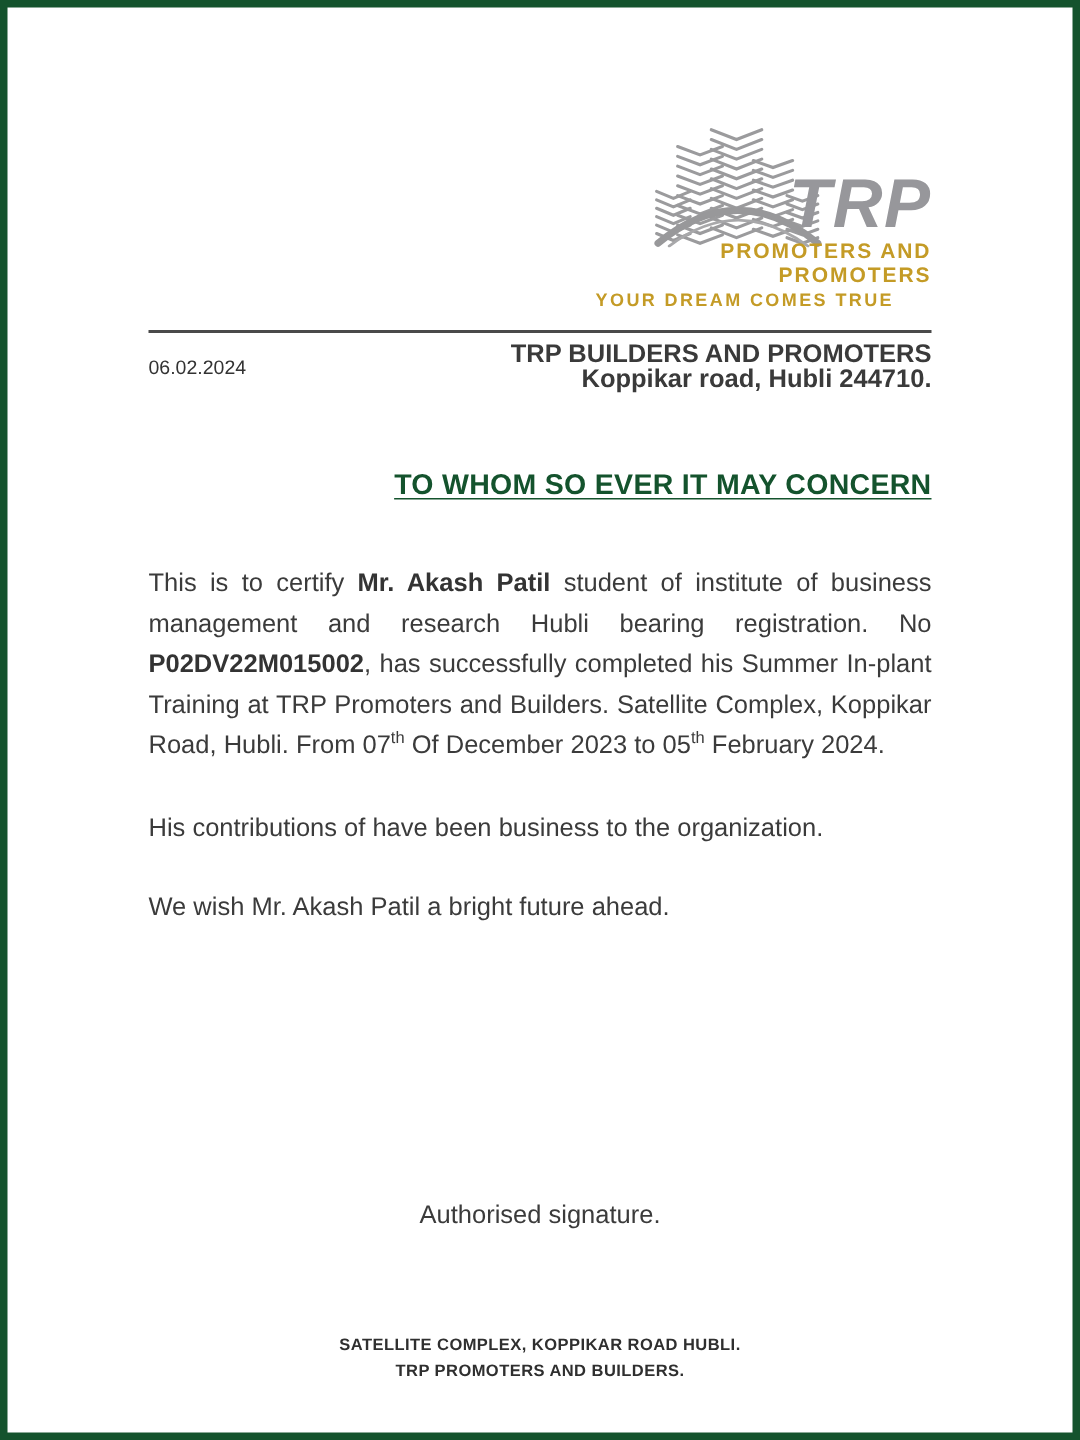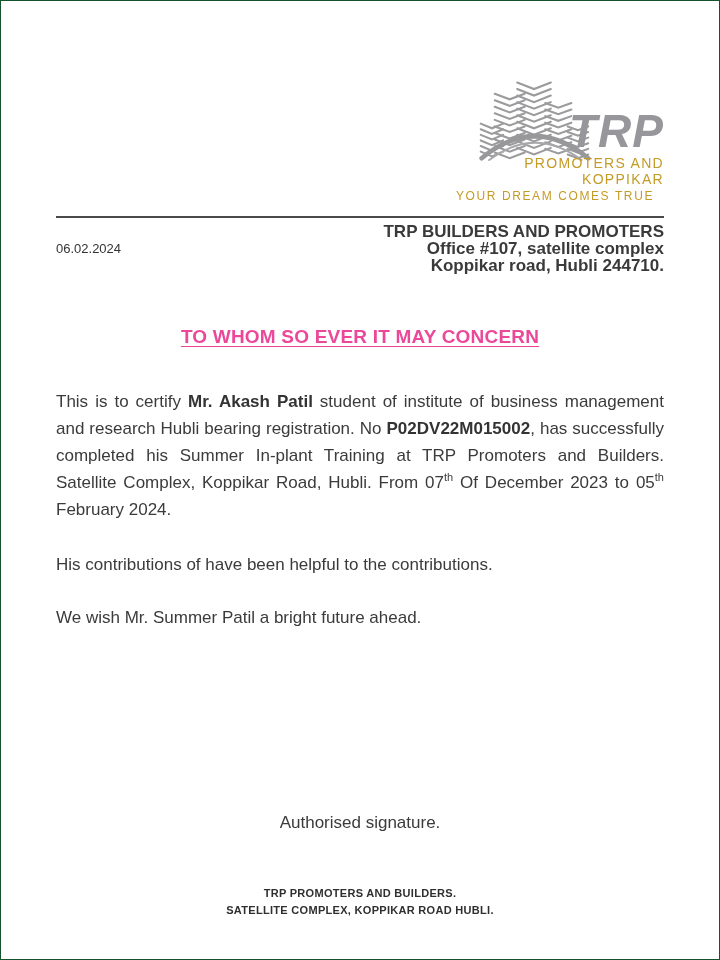--- a/index.html
+++ b/index.html
@@ -2,23 +2,23 @@
 <html style="--gold: #C49B26; --logo-gray: #97979B; --rule: #4A4A4A; --text: #3B3B3B;"><head>
 <meta charset="utf-8">
 <style>
   html,body { margin:0; padding:0; background:#f5f5f5; }
   .page {
     position: relative;
     width: 720px;
     height: 960px;
     margin: 0 auto;
     background: #ffffff;
-    border: 1px solid #14532d;
+    border: 5px solid #14532d;
     box-sizing: border-box;
-    padding: 0 55px;
+    padding: 0 94px;
     font-family: "Liberation Sans", "DejaVu Sans", sans-serif;
     color: var(--text, #3b3b3b);
     overflow: hidden;
   }
 
   
   .logo-block {
     margin-top: 74px;
     display: flex;
     flex-direction: column;
@@ -35,35 +35,35 @@
     font-weight: 700;
     letter-spacing: 1px;
     line-height: 0.85;
     color: var(--logo-gray, #97979b);
     margin-bottom: 10px;
     position: relative;
     z-index: 2;
   }
   .logo-gold-1, .logo-gold-2 {
     font-size: 14px;
-    font-weight: 400;
+    font-weight: 700;
     letter-spacing: 1.3px;
     line-height: 16px;
     color: var(--gold, #c49b26);
     text-align: right;
   }
   .logo-gold-1 { margin-top: -6px; }
   .logo-tagline {
     font-size: 12px;
-    font-weight: 400;
+    font-weight: 700;
     letter-spacing: 1.6px;
     line-height: 15px;
     color: var(--gold, #c49b26);
     margin-top: 2px;
-    margin-right: 10px;
+    margin-right: 25px;
   }
 
   
   .rule {
     margin-top: 12px;
     height: 2px;
     background: var(--rule, #4a4a4a);
   }
   .header-row {
     display: flex;
@@ -81,25 +81,25 @@
     text-align: right;
     font-size: 17px;
     font-weight: 700;
     line-height: 17px;
     color: #3a3a3a;
   }
 
   
   .doc-title {
     margin-top: 52px;
-    text-align: center;
+    text-align: right;
     font-size: 19px;
     font-weight: 700;
     letter-spacing: 0.2px;
-    color: #ec4899;
+    color: #14532d;
     text-decoration: underline;
     text-underline-offset: 3px;
   }
 
   
   p { margin: 0; }
   .para {
     font-size: 17px;
     line-height: 27px;
     color: #3b3b3b;
@@ -145,43 +145,42 @@
 
           <path d="M96 55 L107 59 L118 55 M96 61 L107 65 L118 61 M96 67 L107 71 L118 67 M96 73 L107 77 L118 73 M96 79 L107 83 L118 79 M96 85 L107 89 L118 85"></path>
         </g>
 
         <path d="M4 89 Q61 42 118 89" fill="none" stroke="#98989a" stroke-width="5" stroke-linecap="round"></path>
         <path d="M12 91 Q61 54 111 91" fill="none" stroke="#a8a8aa" stroke-width="2" stroke-linecap="round"></path>
       </svg>
       <span class="logo-trp">TRP</span>
     </div>
     <div class="logo-gold-1">PROMOTERS AND</div>
-    <div class="logo-gold-2">KOPPIKAR</div>
+    <div class="logo-gold-2">PROMOTERS</div>
     <div class="logo-tagline">YOUR DREAM COMES TRUE</div>
   </div>
 
   <div class="rule"></div>
 
   <div class="header-row">
     <div class="doc-date">06.02.2024</div>
     <div class="company-address">
       <div>TRP BUILDERS AND PROMOTERS</div>
-      <div>Office #107, satellite complex</div>
       <div>Koppikar road, Hubli 244710.</div>
     </div>
   </div>
 
   <div class="doc-title">TO WHOM SO EVER IT MAY CONCERN</div>
 
   <p class="para justify para-1"><span>This is to certify </span><b>Mr. Akash Patil</b><span> student of institute of business management and research Hubli bearing registration. No </span><b>P02DV22M015002</b><span>, has successfully completed his Summer In-plant Training at TRP Promoters and Builders. Satellite Complex, Koppikar Road, Hubli. From 07</span><sup>th</sup><span> Of December 2023 to 05</span><sup>th</sup><span> February 2024.</span></p>
 
-  <p class="para para-2">His contributions of have been helpful to the contributions.</p>
+  <p class="para para-2">His contributions of have been business to the organization.</p>
 
-  <p class="para para-3">We wish Mr. Summer Patil a bright future ahead.</p>
+  <p class="para para-3">We wish Mr. Akash Patil a bright future ahead.</p>
 
   <p class="para signature-line">Authorised signature.</p>
 
   <div class="doc-footer">
+    <div>SATELLITE COMPLEX, KOPPIKAR ROAD HUBLI.</div>
     <div>TRP PROMOTERS AND BUILDERS.</div>
-    <div>SATELLITE COMPLEX, KOPPIKAR ROAD HUBLI.</div>
   </div>
 
 </div>
 
 </body></html>

